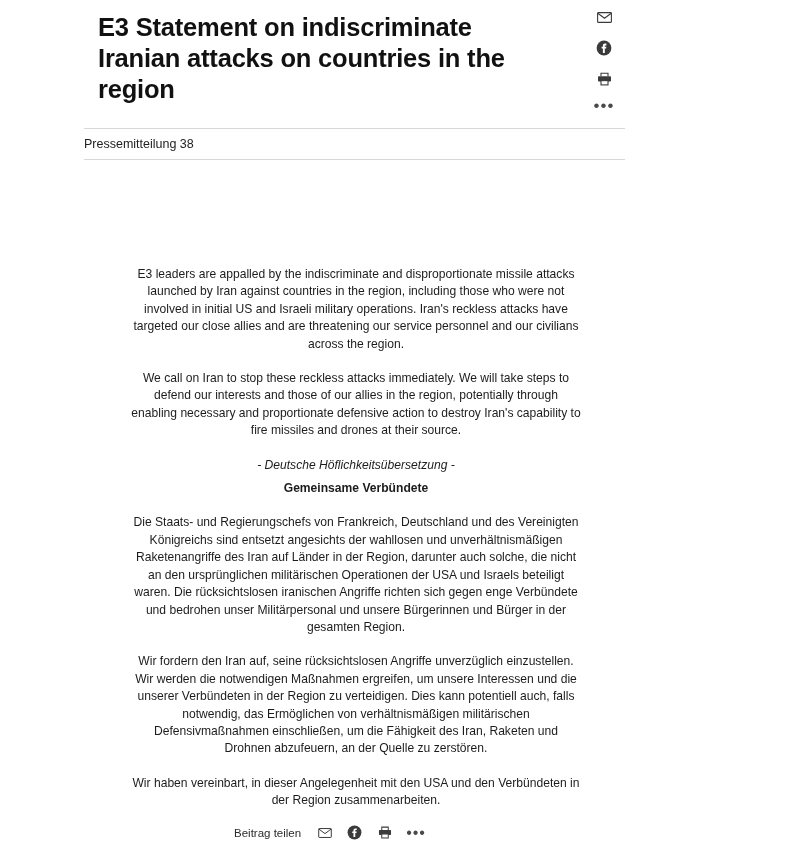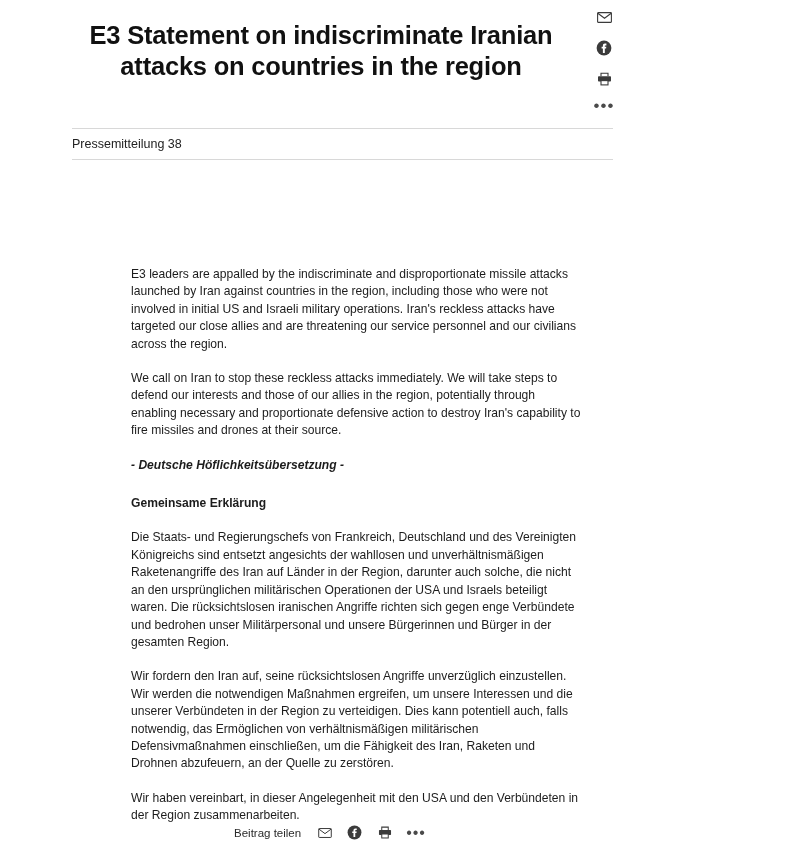--- a/index.html
+++ b/index.html
@@ -28,23 +28,22 @@
     left: 86px;
     top: 0px;
     width: 470px;
   }
   .page-title {
     font-size: 25.5px;
     line-height: 31px;
     font-weight: bold;
     letter-spacing: -0.2px;
     color: #111111;
-    margin: 0;
-    padding-top: 20px;
-    text-align: center;
+    margin: 12px;
+    padding-top: 0;
   }
 
   
   .share-rail {
     position: absolute;
     right: 176px;
     top: 8px;
     width: 24px;
     display: flex;
     flex-direction: column;
@@ -65,21 +64,21 @@
     font-size: 17px;
     line-height: 10px;
     letter-spacing: 1px;
     color: #4a4a4a;
     user-select: none;
   }
 
   
   .meta {
     position: absolute;
-    left: 72px;
+    left: 84px;
     top: 128px;
     width: 541px;
     font-size: 12.5px;
     color: #222222;
   }
   .meta-row {
     border-bottom: 1px solid #d8d8d8;
     padding: 6px 0 7px 0;
     line-height: 16px;
   }
@@ -90,25 +89,26 @@
     position: absolute;
     left: 131px;
     top: 266px;
     width: 450px;
     font-size: 12.1px;
     line-height: 17.4px;
     color: #1c1c1c;
   }
   .body-wrap p {
     margin: 0 0 17px 0;
+    text-align: center;
   }
   .body-wrap p.em-italic {
     font-style: italic;
-    font-weight: bold;
-    margin-bottom: 21px;
+    font-weight: normal;
+    margin-bottom: 6px;
   }
   .body-wrap p.em-bold {
     font-weight: bold;
     margin-bottom: 17px;
   }
 
   
   .footer-share {
     position: absolute;
     left: 0;
@@ -168,21 +168,21 @@
   </div>
 
   <div class="meta">
     <div class="meta-row">Pressemitteilung 38</div>
   </div>
 
   <div class="body-wrap">
     <p>E3 leaders are appalled by the indiscriminate and disproportionate missile attacks launched by Iran against countries in the region, including those who were not involved in initial US and Israeli military operations. Iran's reckless attacks have targeted our close allies and are threatening our service personnel and our civilians across the region.</p>
     <p>We call on Iran to stop these reckless attacks immediately. We will take steps to defend our interests and those of our allies in the region, potentially through enabling necessary and proportionate defensive action to destroy Iran's capability to fire missiles and drones at their source.</p>
     <p class="em-italic">- Deutsche Höflichkeitsübersetzung -</p>
-    <p class="em-bold">Gemeinsame Erklärung</p>
+    <p class="em-bold">Gemeinsame Verbündete</p>
     <p>Die Staats- und Regierungschefs von Frankreich,  Deutschland und des Vereinigten Königreichs sind entsetzt angesichts der wahllosen und unverhältnismäßigen Raketenangriffe des Iran auf Länder in der Region, darunter auch solche, die nicht an den ursprünglichen militärischen Operationen der USA und Israels beteiligt waren. Die rücksichtslosen iranischen Angriffe richten sich gegen enge Verbündete und bedrohen unser Militärpersonal und unsere Bürgerinnen und Bürger in der gesamten Region.</p>
     <p>Wir fordern den Iran auf, seine rücksichtslosen Angriffe unverzüglich einzustellen. Wir werden die notwendigen Maßnahmen ergreifen, um unsere Interessen und die unserer Verbündeten in der Region zu verteidigen. Dies kann potentiell auch, falls notwendig, das Ermöglichen von verhältnismäßigen militärischen Defensivmaßnahmen einschließen, um die Fähigkeit des Iran, Raketen und Drohnen abzufeuern, an der Quelle zu zerstören.</p>
     <p>Wir haben vereinbart, in dieser Angelegenheit mit den USA und den Verbündeten in der Region zusammenarbeiten.</p>
   </div>
 
   <div class="footer-share">
     <span class="label">Beitrag teilen</span>
     <span class="ico">
       <svg width="14" height="10" viewBox="0 0 15 11" fill="none" stroke="currentColor" stroke-width="1.1">
         <rect x="0.6" y="0.6" width="13.8" height="9.8" rx="0.6"></rect>

